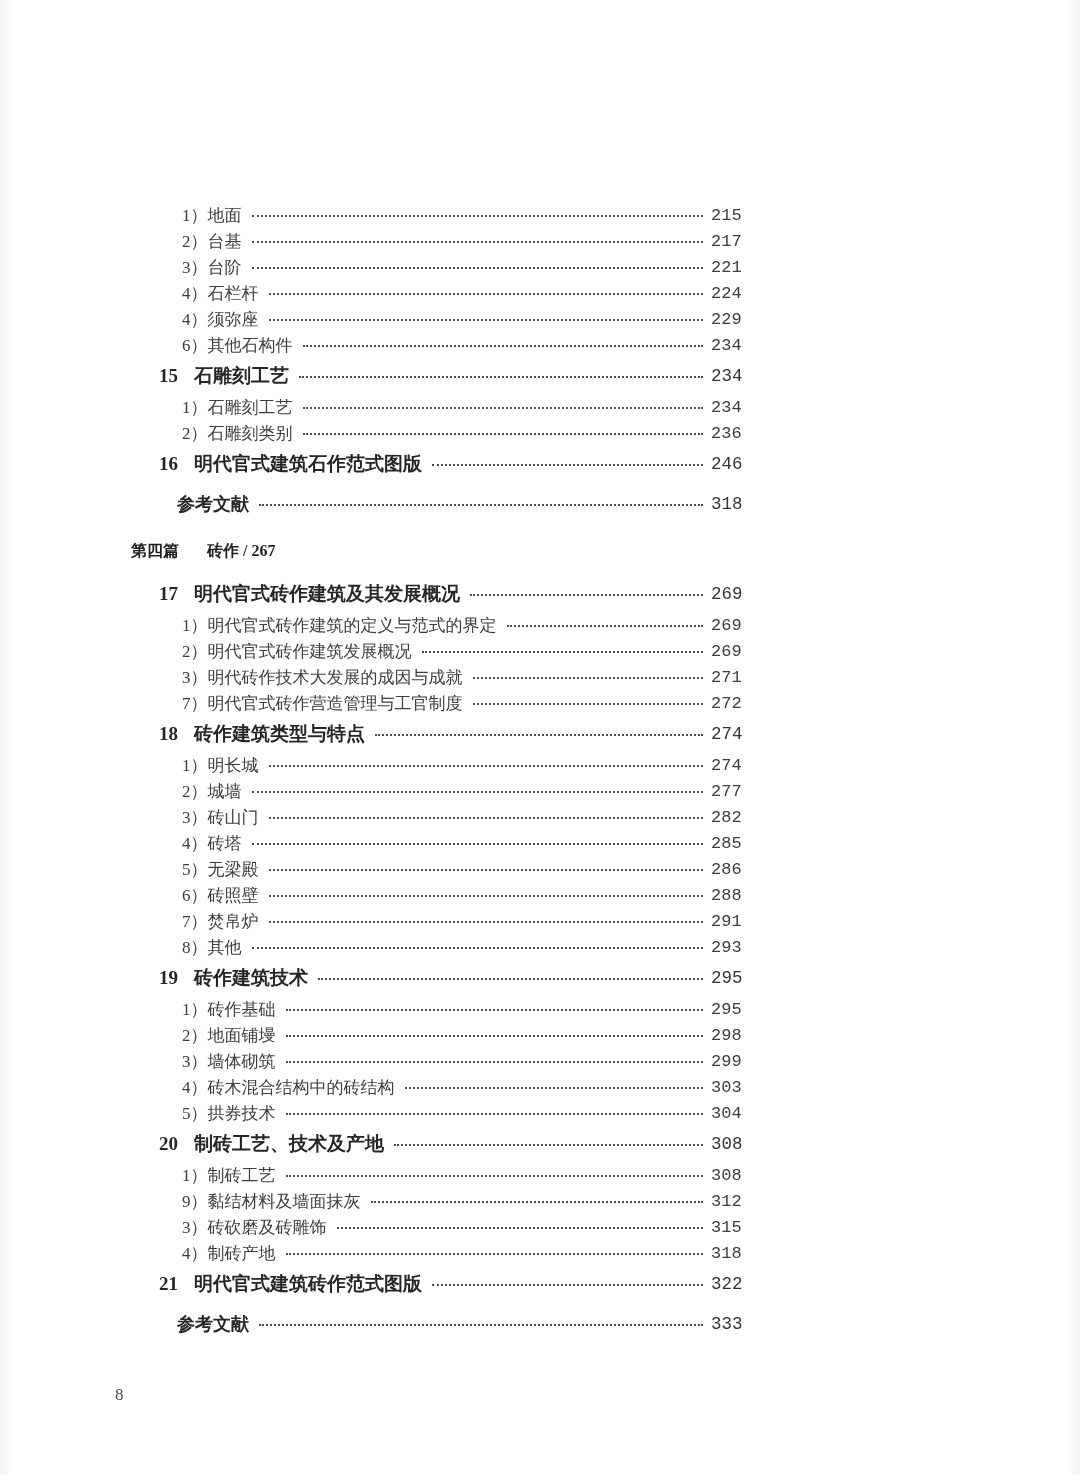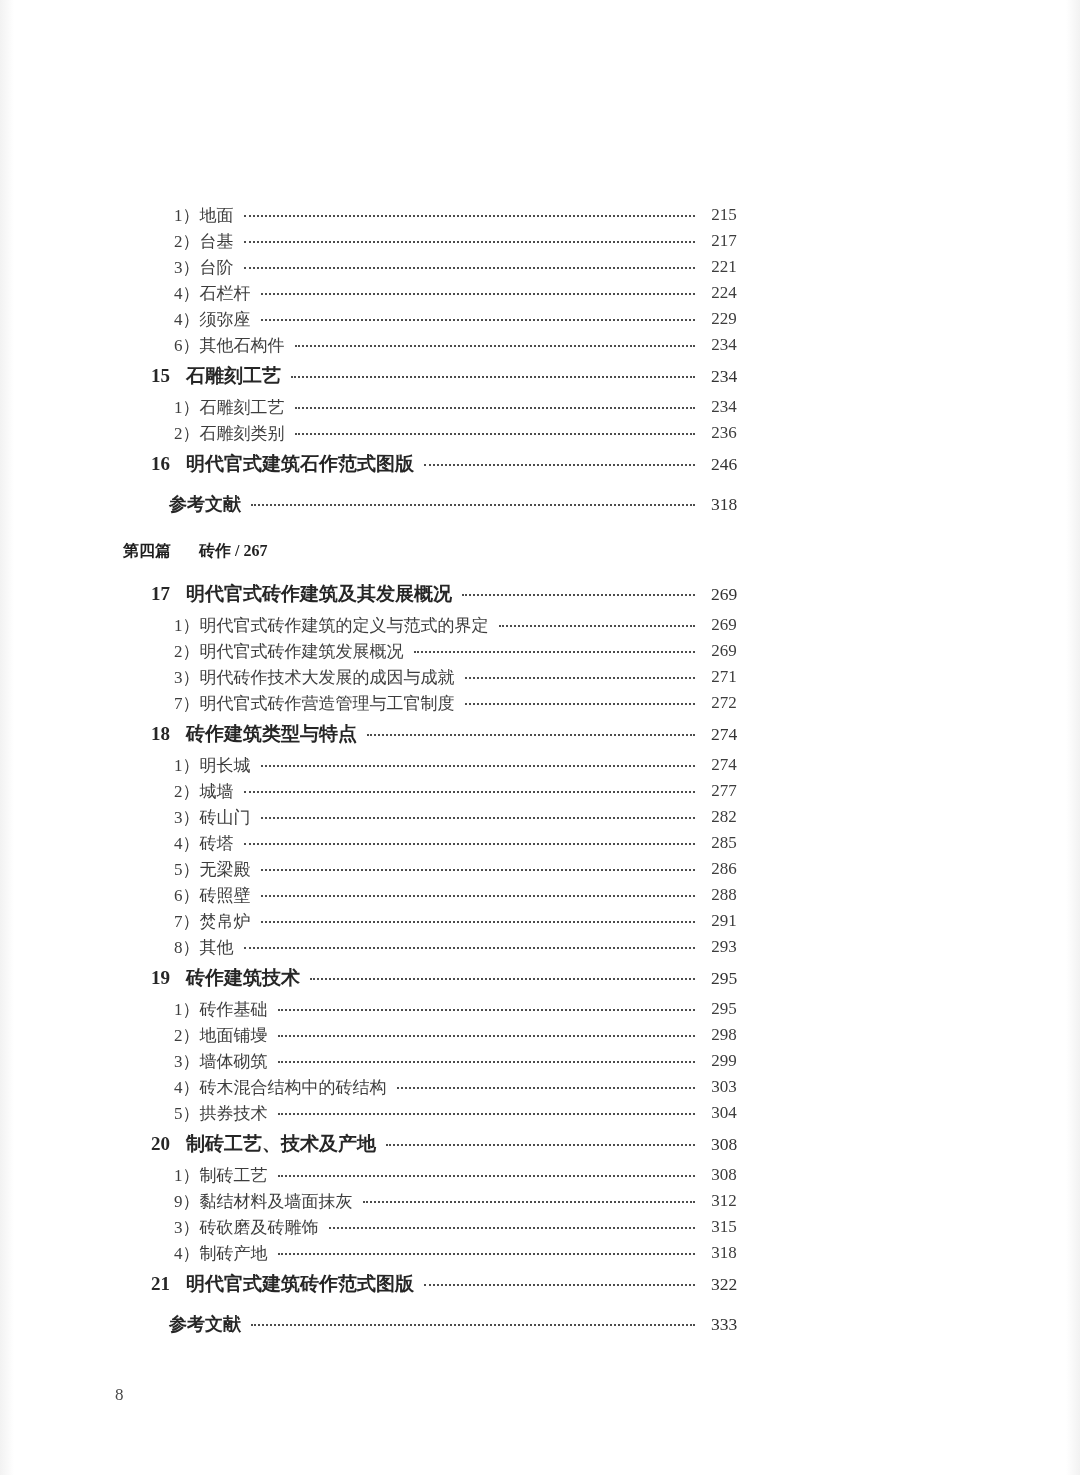--- a/index.html
+++ b/index.html
@@ -16,21 +16,21 @@
     overflow: hidden;
     
     background:
       linear-gradient(to right, #f2f2f2 0px, #ffffff 14px) left/20px 100% no-repeat,
       linear-gradient(to left, #f2f2f2 0px, #ffffff 14px) right/20px 100% no-repeat,
       #ffffff;
   }
 
   .toc-container {
     position: absolute;
-    left: 151px;
+    left: 159px;
     top: 202px;
     width: 594px;
   }
 
   .row {
     display: flex;
     align-items: center;
     font-size: 17px;
   }
 
@@ -77,25 +77,25 @@
     min-width: 20px;
     height: 0;
     border-bottom: 2px dotted #4c4c4c;
     margin: 0 8px 0 10px;
     transform: translateY(1px);
   }
 
   .pagenum {
     flex: 0 0 42px;
     width: 42px;
-    text-align: center;
+    text-align: left;
     font-size: 17px;
     font-weight: 400;
     color: #3d3d3d;
-    font-family: Liberation Serif, serif;
+    font-family: Liberation Mono, monospace;
   }
   .row.chapter .pagenum, .row.ref .pagenum {
     font-size: 17.5px;
     color: #333333;
   }
 
   .part-label {
     margin-right: 28px;
   }
 

